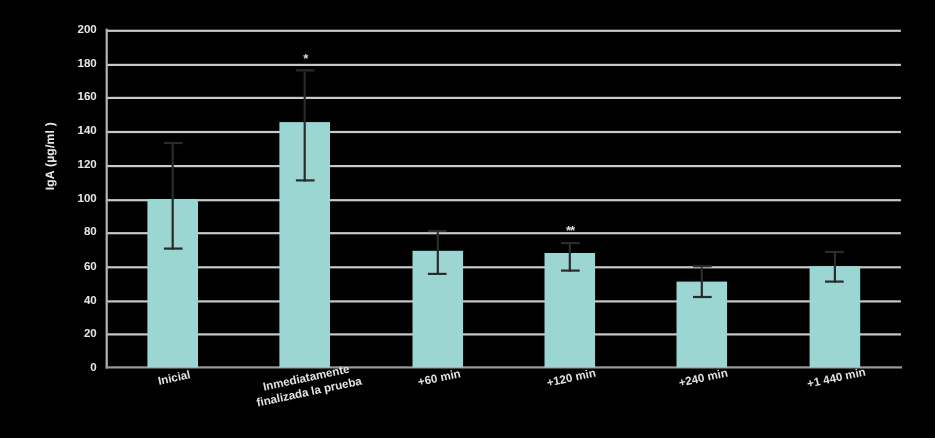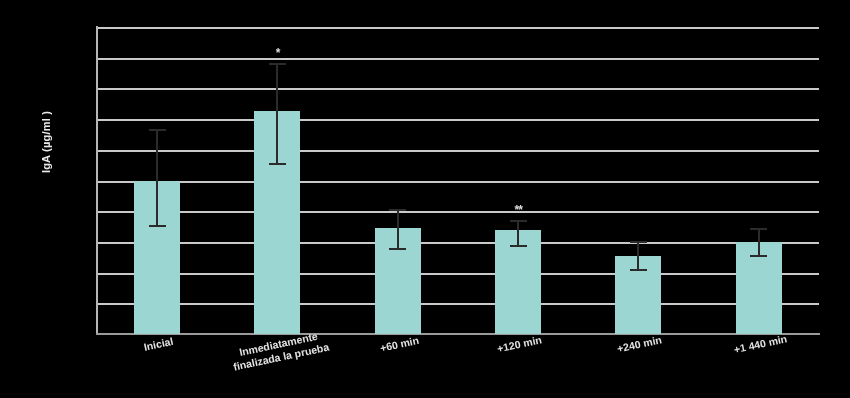--- a/index.html
+++ b/index.html
@@ -50,20 +50,33 @@
     transform:rotate(-12deg);transform-origin:top center;
   }
 </style>
 </head>
 <body>
 
 <div id="chart-root">
 
   <div class="y-axis-title">IgA (µg/ml )</div>
 
+  <div class="ytick-wrap">
+    <div class="ytick" style="top:0%">200</div>
+    <div class="ytick" style="top:10%">180</div>
+    <div class="ytick" style="top:20%">160</div>
+    <div class="ytick" style="top:30%">140</div>
+    <div class="ytick" style="top:40%">120</div>
+    <div class="ytick" style="top:50%">100</div>
+    <div class="ytick" style="top:60%">80</div>
+    <div class="ytick" style="top:70%">60</div>
+    <div class="ytick" style="top:80%">40</div>
+    <div class="ytick" style="top:90%">20</div>
+    <div class="ytick" style="top:100%">0</div>
+  </div>
 
   <div class="plot">
     <div class="gridline" style="top:0%"></div>
     <div class="gridline" style="top:10%"></div>
     <div class="gridline" style="top:20%"></div>
     <div class="gridline" style="top:30%"></div>
     <div class="gridline" style="top:40%"></div>
     <div class="gridline" style="top:50%"></div>
     <div class="gridline" style="top:60%"></div>
     <div class="gridline" style="top:70%"></div>

